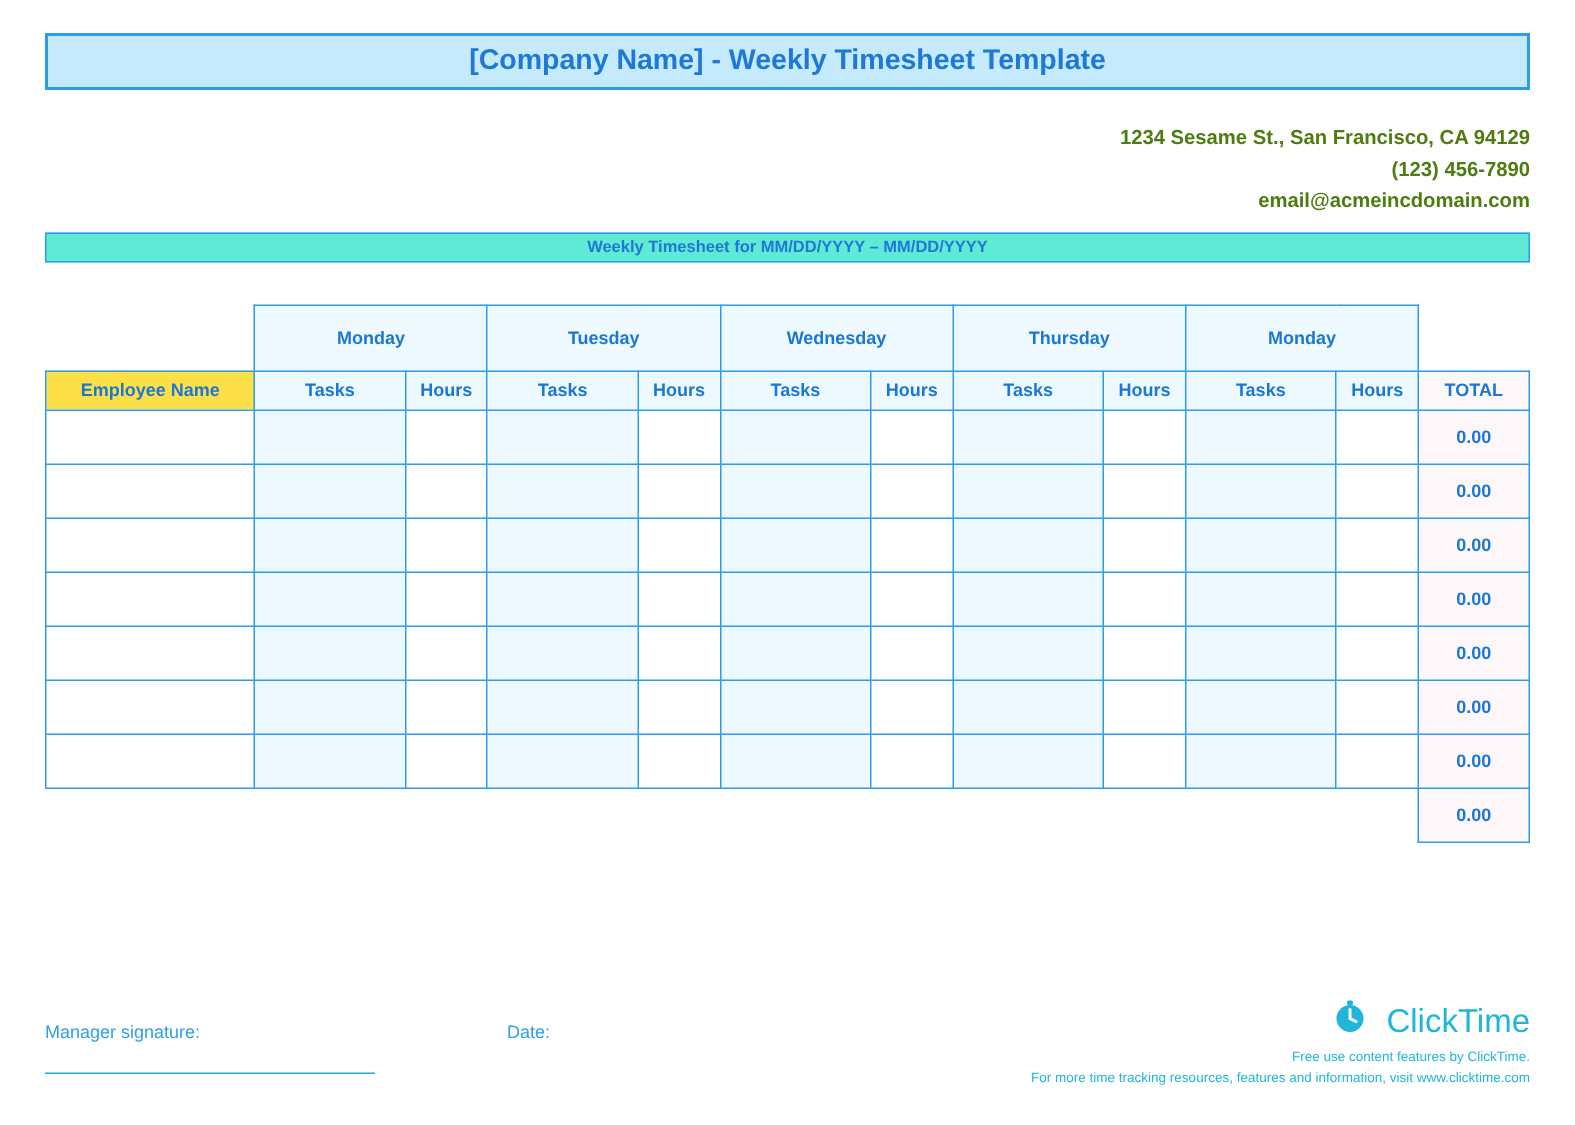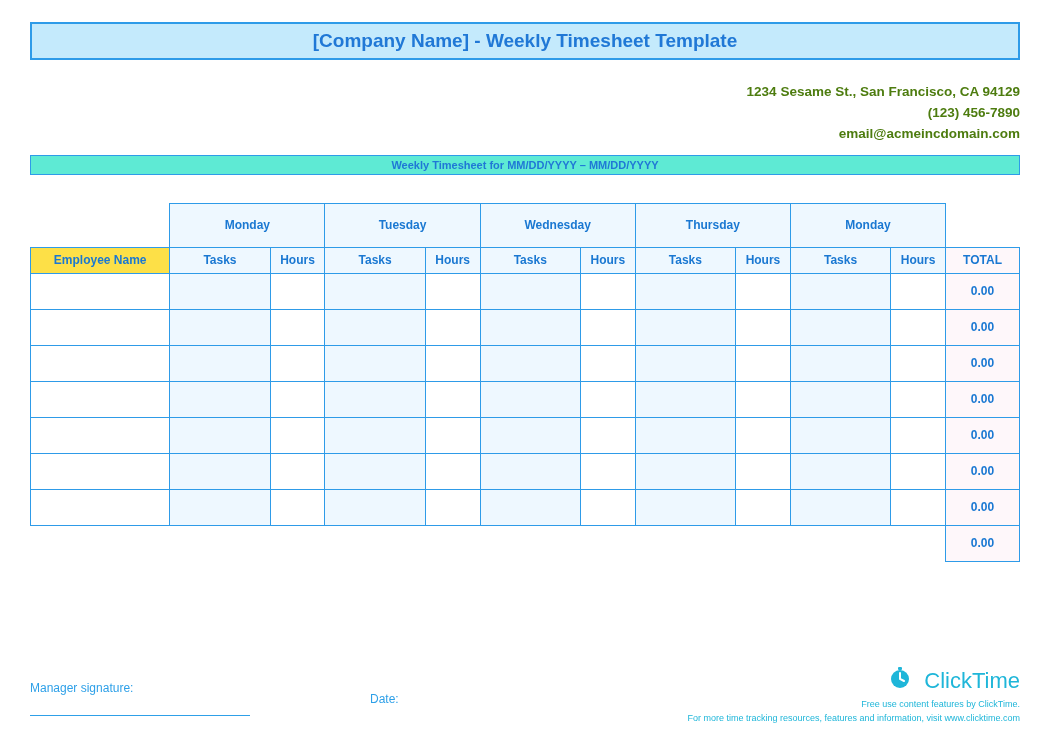--- a/index.html
+++ b/index.html
@@ -93,22 +93,21 @@
     font-size: 14px;
     height: 36px;
   }
   .footer-row {
     position: absolute;
     left: 30px;
     bottom: 34px;
     font-size: 12px;
     color: #2ea0e8;
     display: flex;
-    gap: 120px;
-    align-items: center;
+    gap: 88px;
   }
   .footer-row .field { display: flex; flex-direction: column; }
   .sig-line {
     display: block;
     width: 220px;
     border-bottom: 1.5px solid #2ea0e8;
     margin-top: 20px;
   }
   .branding {
     position: absolute;

